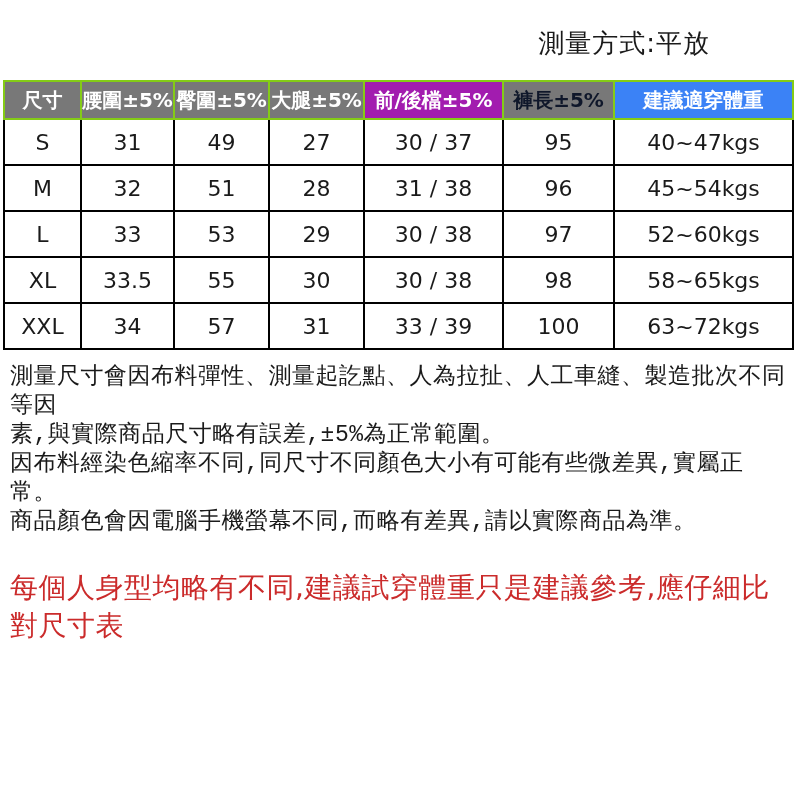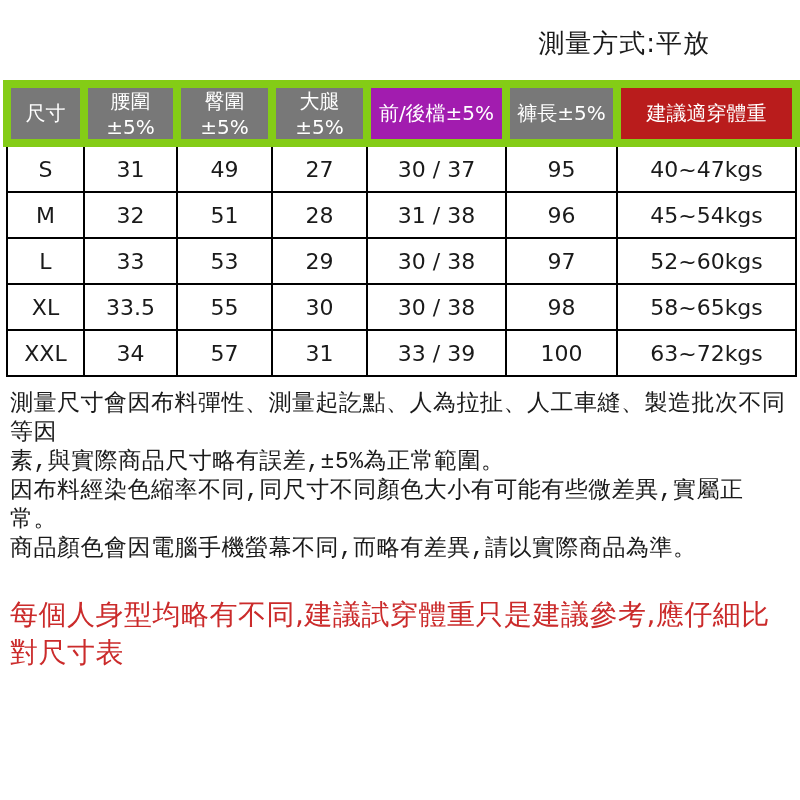--- a/index.html
+++ b/index.html
@@ -22,24 +22,24 @@
   table.size-table {
     border-collapse: collapse;
     table-layout: fixed;
     width: 789px;
     margin: 19px 0 0 3px;
     text-align: center;
   }
   table.size-table th {
     background: #787878;
     color: #ffffff;
-    font-weight: normal;
+    font-weight: bold;
     font-size: 20px;
     height: 36px;
-    border: 8px solid #84cc16;
+    border: 2px solid #84cc16;
     padding: 0;
   }
   table.size-table td {
     font-size: 22px;
     height: 44px;
     border: 2px solid #000000;
     padding: 0;
   }
   .notes {
     margin: 13px 10px 0 10px;
@@ -71,22 +71,22 @@
       <col style="width:111px">
     <col style="width:179px">
   </colgroup>
   <thead>
     <tr>
       <th style="background: rgb(120, 120, 120); color: rgb(255, 255, 255);">尺寸</th>
       <th style="background: rgb(120, 120, 120); color: rgb(255, 255, 255);">腰圍±5%</th>
       <th style="background: rgb(120, 120, 120); color: rgb(255, 255, 255); margin-top: 12px;">臀圍±5%</th>
       <th style="background: rgb(120, 120, 120); color: rgb(255, 255, 255);">大腿±5%</th>
       <th style="background: #a21caf; color: rgb(255, 255, 255);">前/後檔±5%</th>
-      <th style="background: rgb(120, 120, 120); color: #ffffff;">褲長±5%</th>
-      <th style="background: #b91c1c; color: rgb(255, 255, 255);">建議適穿體重</th>
+      <th style="background: rgb(120, 120, 120); color: #0f172a;">褲長±5%</th>
+      <th style="background: #3b82f6; color: rgb(255, 255, 255);">建議適穿體重</th>
     </tr>
   </thead>
   <tbody>
     <tr>
       <td>S</td>
       <td>31</td>
       <td>49</td>
       <td>27</td>
       <td>30 / 37</td>
       <td>95</td>

